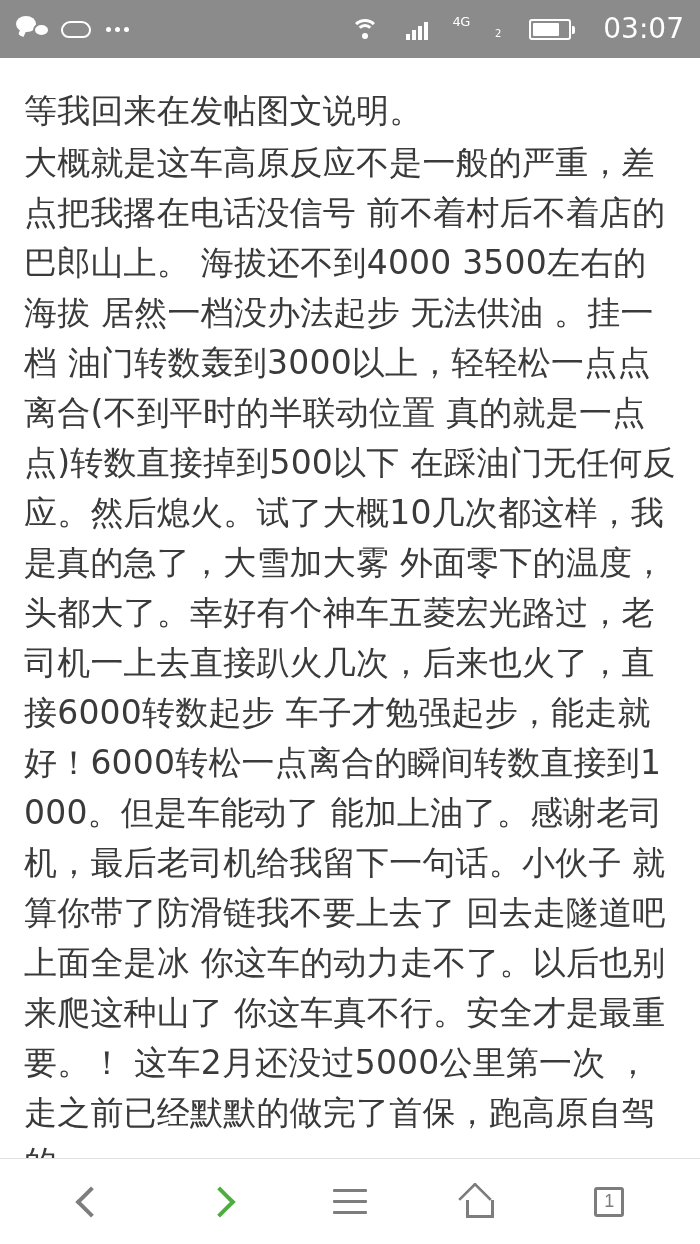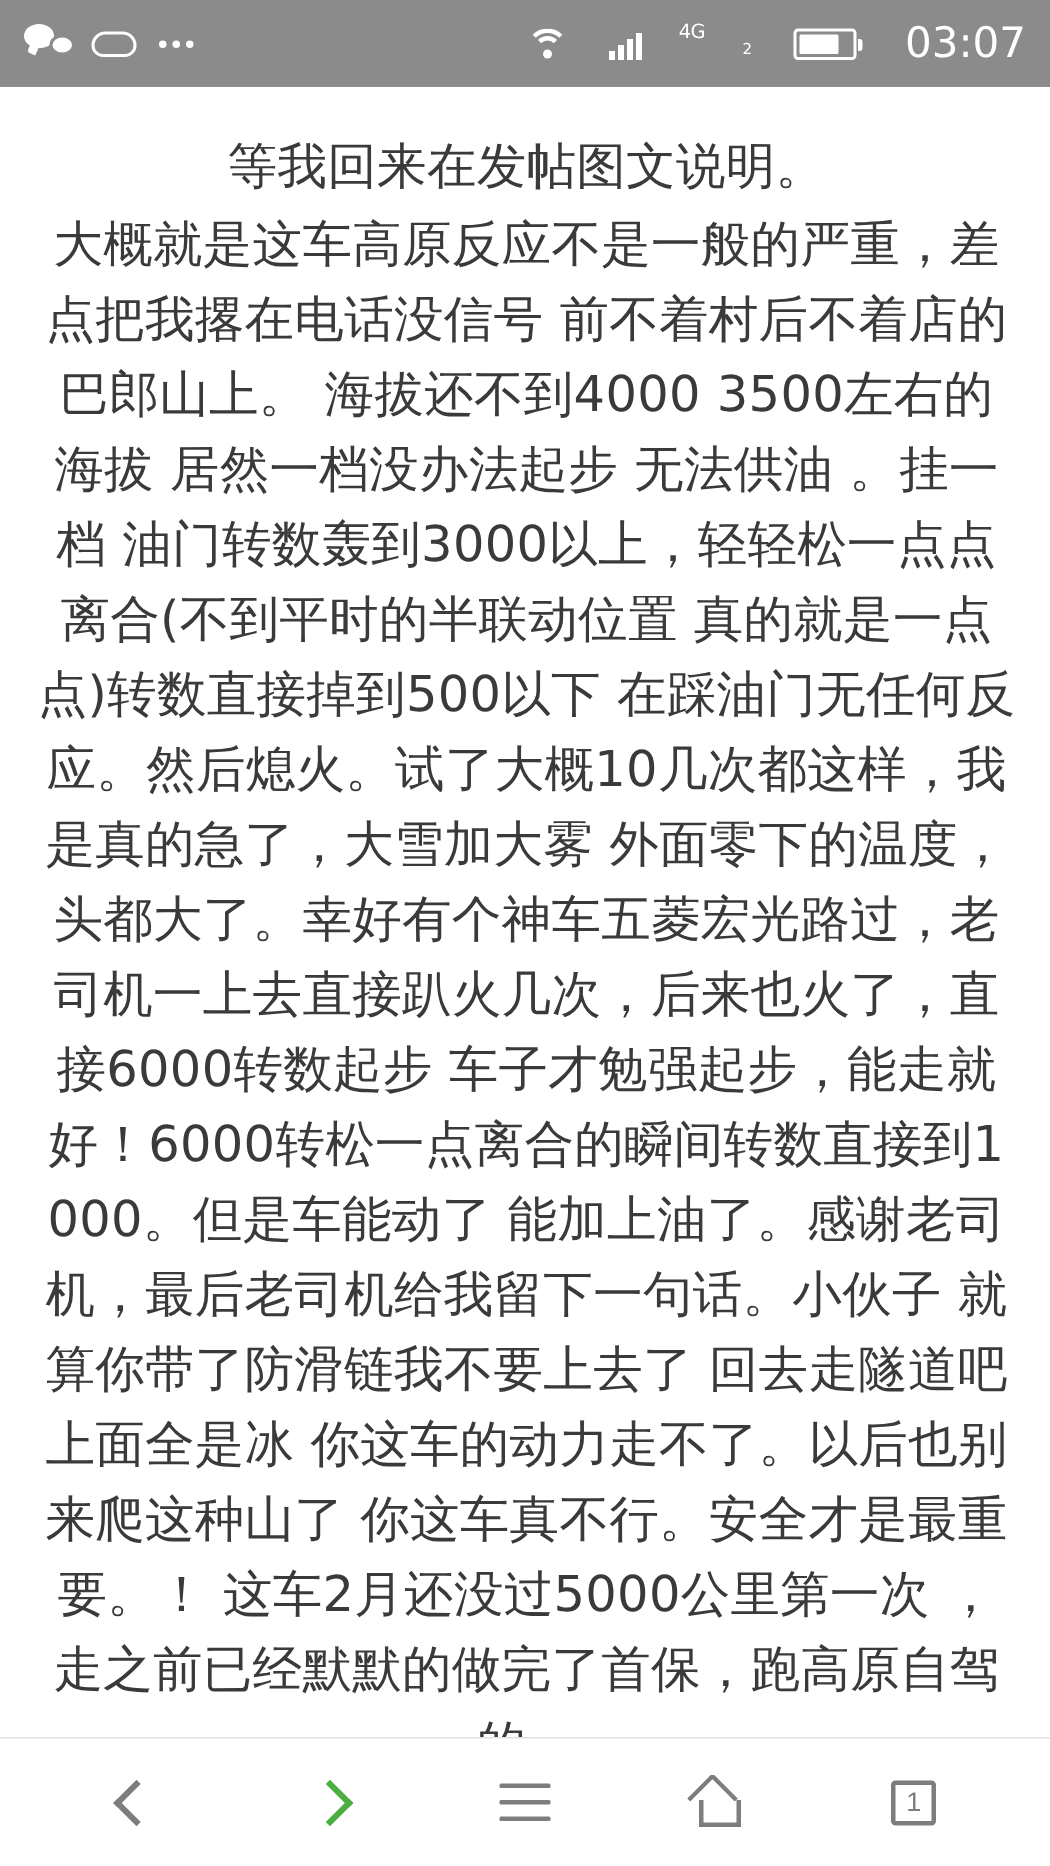--- a/index.html
+++ b/index.html
@@ -174,21 +174,20 @@
     margin-left: 6px;
     line-height: 1;
   }
 
   
   .content {
     flex: 1 1 auto;
     padding: 28px 22px 0 24px;
     overflow: hidden;
     position: relative;
-    text-align: center;
   }
   .article {
     font-size: 33px;
     line-height: 50px;
     color: #3a3a3a;
     letter-spacing: 0.2px;
     word-break: break-all;
   }
   .article p {
     margin: 0;

